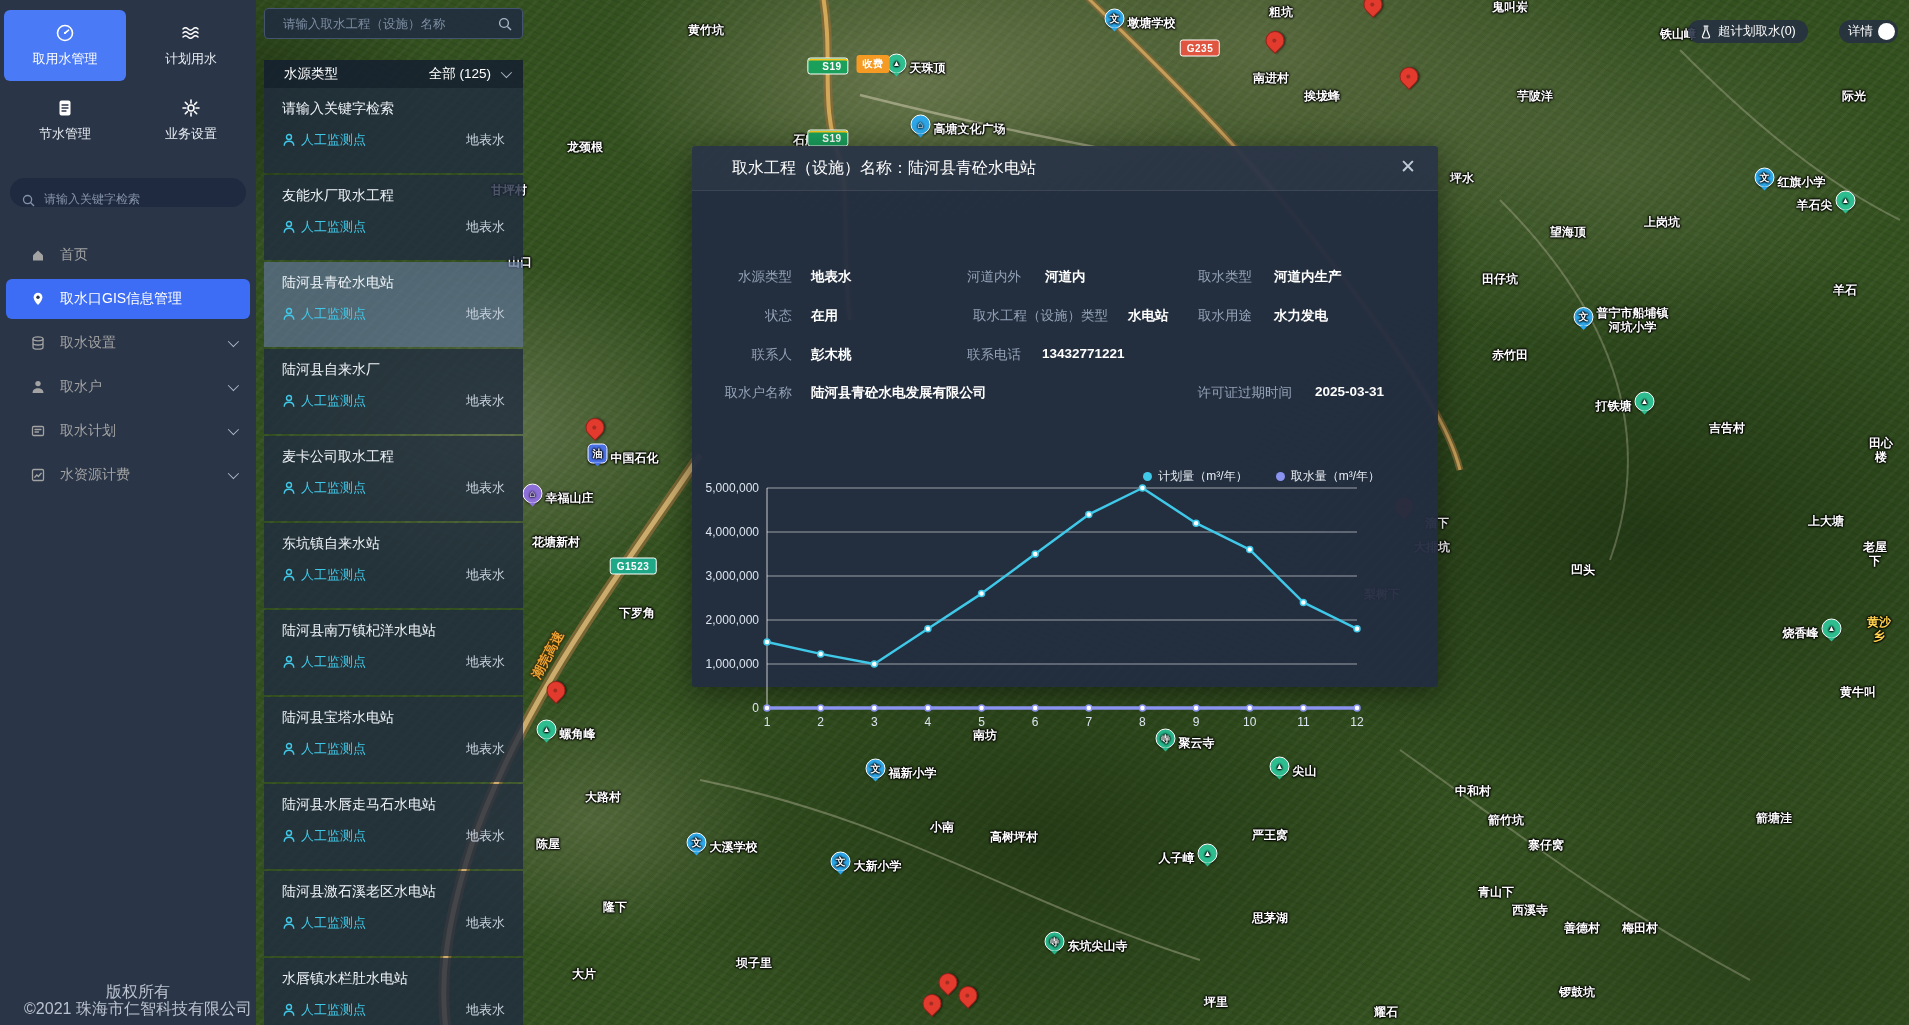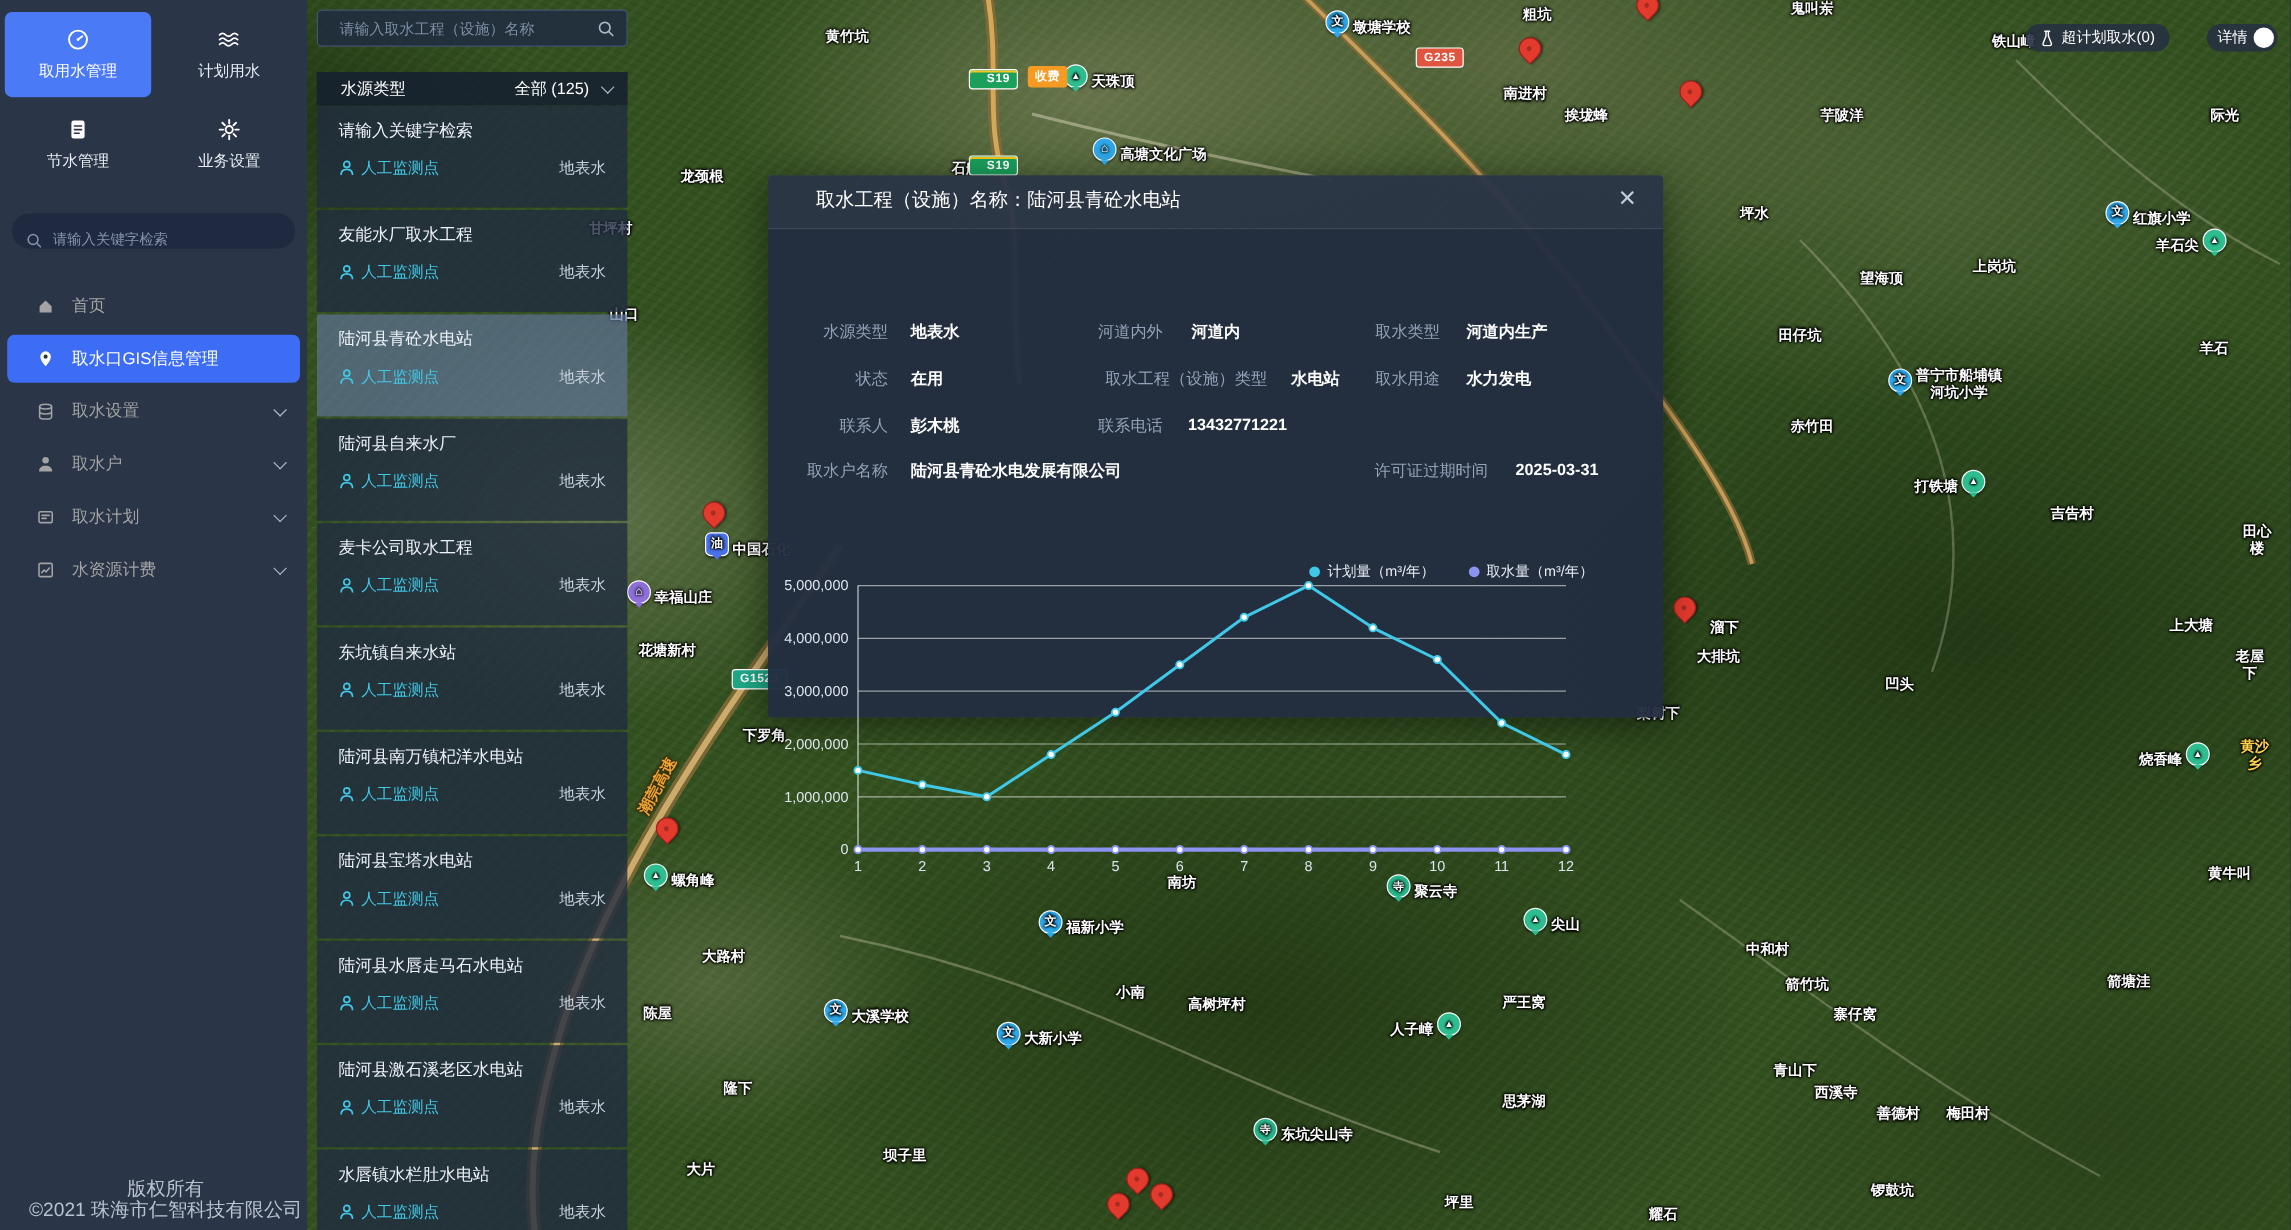--- a/index.html
+++ b/index.html
@@ -82,21 +82,21 @@
 .st-src{margin-left:auto;color:#c9d3df;font-size:13px;}
 
 
 #over-plan{position:absolute;left:1688px;top:20px;height:23px;background:rgba(38,48,66,0.88);border-radius:12px;
  display:flex;align-items:center;gap:6px;padding:0 12px;color:#fff;font-size:12.5px;z-index:11;cursor:pointer;}
 #detail-toggle{position:absolute;left:1839px;top:20px;height:23px;background:rgba(38,48,66,0.88);border-radius:12px;
  display:flex;align-items:center;gap:5px;padding:0 3px 0 9px;color:#fff;font-size:12.5px;z-index:11;cursor:pointer;}
 #toggle-knob{width:17px;height:17px;border-radius:50%;background:#fff;}
 
 
-#modal{position:absolute;left:640px;top:146px;width:746px;height:452px;background:rgba(34,45,64,0.96);
+#modal{position:absolute;left:692px;top:146px;width:746px;height:541px;background:rgba(34,45,64,0.96);
  border-radius:3px;z-index:20;box-shadow:0 6px 30px rgba(0,0,0,0.45);}
 #modal-header{position:relative;height:44px;background:rgba(255,255,255,0.04);border-bottom:1px solid rgba(255,255,255,0.08);}
 #modal-title{position:absolute;left:40px;top:0;line-height:44px;color:#fff;font-size:16px;}
 #modal-close{position:absolute;right:22px;top:9px;color:#c2cbd8;font-size:19px;cursor:pointer;}
 #modal-body{position:absolute;left:0;top:44px;right:0;bottom:0;}
 .lbl{position:absolute;color:#93a2b8;font-size:13.5px;text-align:right;}
 .val{position:absolute;color:#fff;font-size:13.5px;font-weight:bold;}
 .r1{top:78px;}.r2{top:117px;}.r3{top:156px;}.r4{top:194px;}
 .lc1{left:0;width:100px;}.vc1{left:119px;}
 .lc2{left:229px;width:100px;}.vc2a{left:353px;}.vc2c{left:350px;}
@@ -148,21 +148,21 @@
         <div class="map-label k-plain" style="left: 1500px; top: 279px;"><span>田仔坑</span></div>
         <div class="map-label k-plain" style="left: 1510px; top: 355px;"><span>赤竹田</span></div>
         <div class="map-label k-plain" style="left: 1727px; top: 428px;"><span>吉告村</span></div>
         <div class="map-label k-plain" style="left: 1881px; top: 450px;"><span>田心楼</span></div>
         <div class="map-label k-plain" style="left: 1437px; top: 523px;"><span>溜下</span></div>
         <div class="map-label k-plain" style="left: 1432px; top: 547px;"><span>大排坑</span></div>
         <div class="map-label k-plain" style="left: 1826px; top: 521px;"><span>上大塘</span></div>
         <div class="map-label k-plain" style="left: 1875px; top: 554px;"><span>老屋下</span></div>
         <div class="map-label k-plain" style="left: 1583px; top: 570px;"><span>凹头</span></div>
         <div class="map-label k-plain" style="left: 1382px; top: 594px;"><span>梨树下</span></div>
-        <div class="map-label k-plain" style="left: 1858px; top: 728px;"><span>黄牛叫</span></div>
+        <div class="map-label k-plain" style="left: 1858px; top: 692px;"><span>黄牛叫</span></div>
         <div class="map-label k-yellow" style="left: 1879px; top: 629px;"><span>黄沙乡</span></div>
         <div class="map-label k-plain" style="left: 1506px; top: 820px;"><span>箭竹坑</span></div>
         <div class="map-label k-plain" style="left: 1774px; top: 818px;"><span>箭塘洼</span></div>
         <div class="map-label k-plain" style="left: 1473px; top: 791px;"><span>中和村</span></div>
         <div class="map-label k-plain" style="left: 1270px; top: 835px;"><span>严王窝</span></div>
         <div class="map-label k-plain" style="left: 1270px; top: 918px;"><span>思茅湖</span></div>
         <div class="map-label k-plain" style="left: 1546px; top: 845px;"><span>寨仔窝</span></div>
         <div class="map-label k-plain" style="left: 1014px; top: 837px;"><span>高树坪村</span></div>
         <div class="map-label k-plain" style="left: 942px; top: 827px;"><span>小南</span></div>
         <div class="map-label k-plain" style="left: 985px; top: 735px;"><span>南坊</span></div>

